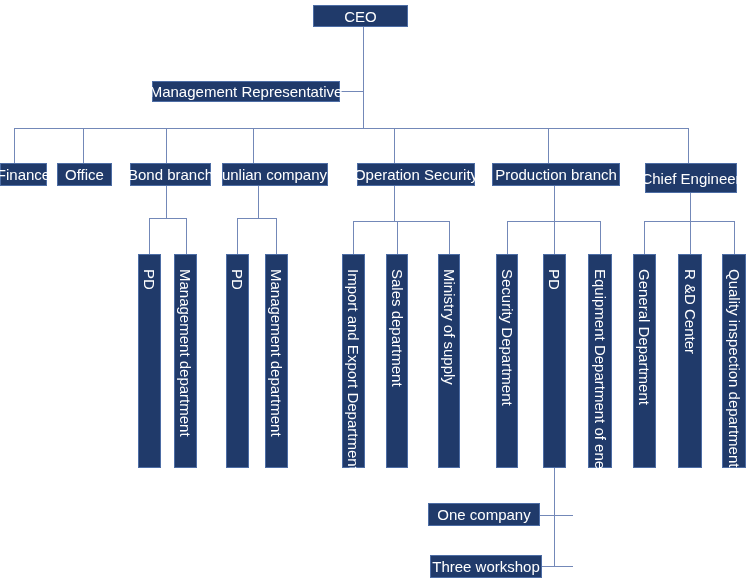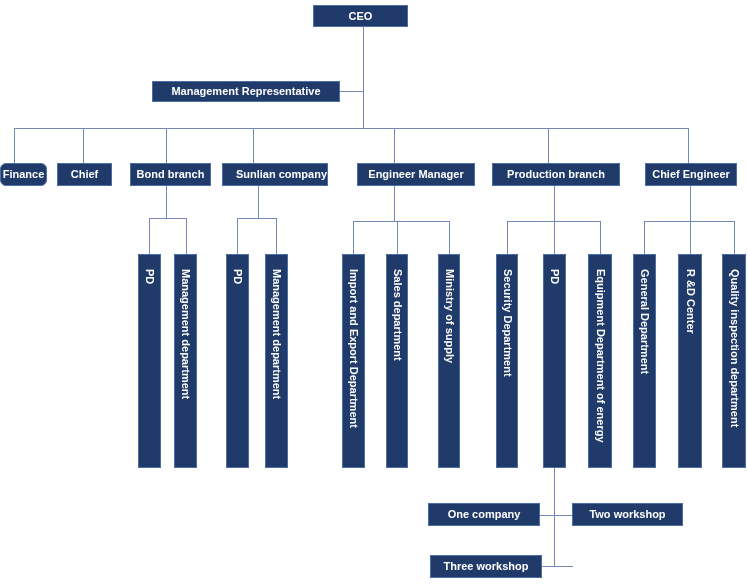--- a/index.html
+++ b/index.html
@@ -4,21 +4,21 @@
 <style>
   html,body{margin:0;padding:0;background:#ffffff;}
   #canvas{
     position:relative;width:748px;height:585px;background:#ffffff;
     font-family:"Liberation Sans",sans-serif;overflow:hidden;
   }
   .box{
     position:absolute;box-sizing:border-box;
     background:#203a6a;border:1px solid #4d6da5;color:#ffffff;
     display:flex;align-items:center;justify-content:center;
-    font-size:11px;line-height:1;white-space:nowrap;font-weight:bold;
+    font-size:15px;line-height:1;white-space:nowrap;
   }
   .vbox{
     writing-mode:vertical-rl;text-orientation:mixed;
     justify-content:flex-start;align-items:center;
     padding-top:14px;top:254px;height:214px;
   }
   .line{position:absolute;background:#7388b8;}
   .h{height:1px;}
   .v{width:1px;}
 </style>
@@ -70,39 +70,39 @@
   <div class="line h" style="left:540px;top:515px;width:33px;"></div>
   <div class="line h" style="left:540px;top:566px;width:33px;"></div>
 
   <div class="box" style="left:313px;top:5px;width:95px;height:22px;">
       <span>CEO</span>
     </div>
   <div class="box" style="left:152px;top:81px;width:188px;height:21px;">
       <span>Management Representative</span>
     </div>
 
-  <div class="box" style="left:0px;top:163px;width:47px;height:23px;border-radius:6px;">
+  <div class="box" style="left:0px;top:163px;width:47px;height:23px;">
       <span>Finance</span>
     </div>
   <div class="box" style="left:57px;top:163px;width:55px;height:23px;">
-      <span>Chief</span>
+      <span>Office</span>
     </div>
   <div class="box" style="left:130px;top:163px;width:81px;height:23px;">
       <span>Bond branch</span>
     </div>
   <div class="box" style="left:222px;top:163px;width:106px;height:23px;justify-content:flex-end;">
       <span>Sunlian company</span>
     </div>
   <div class="box" style="left:357px;top:163px;width:118px;height:23px;">
-      <span>Engineer Manager</span>
+      <span>Operation Security</span>
     </div>
   <div class="box" style="left:492px;top:163px;width:128px;height:23px;">
       <span>Production branch</span>
     </div>
-  <div class="box" style="left:645px;top:163px;width:92px;height:23px;">
+  <div class="box" style="left:645px;top:163px;width:92px;height:30px;">
       <span>Chief Engineer</span>
     </div>
 
   <div class="box vbox" style="left:138px;width:23px;">
       <span>PD</span>
     </div>
   <div class="box vbox" style="left:174px;width:23px;">
       <span>Management department</span>
     </div>
   <div class="box vbox" style="left:226px;width:23px;">
@@ -135,20 +135,17 @@
   <div class="box vbox" style="left:678px;width:24px;">
       <span>R &amp;D Center</span>
     </div>
   <div class="box vbox" style="left:722px;width:24px;">
       <span>Quality inspection department</span>
     </div>
 
   <div class="box" style="left:428px;top:503px;width:112px;height:23px;">
       <span>One company</span>
     </div>
-  <div class="box" style="left:572px;top:503px;width:111px;height:23px;">
-      <span>Two workshop</span>
-    </div>
   <div class="box" style="left:430px;top:555px;width:112px;height:23px;">
       <span>Three workshop</span>
     </div>
 
 </div>
 
 </body></html>

